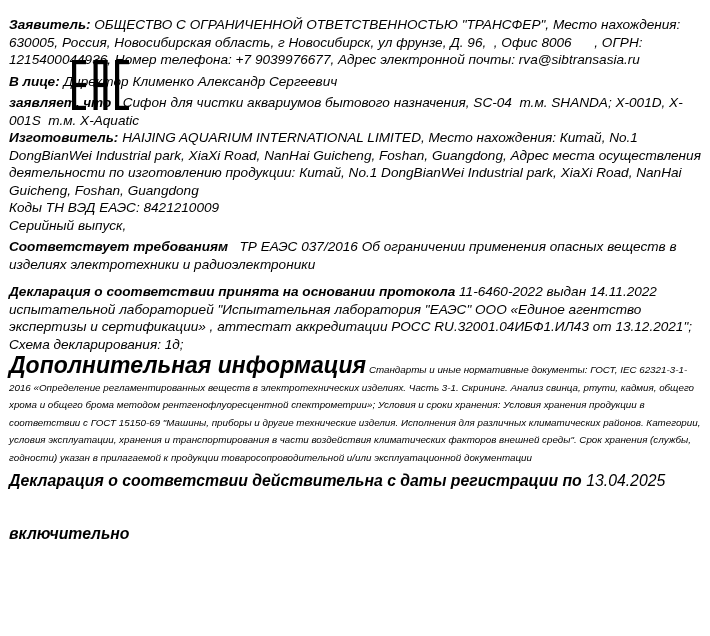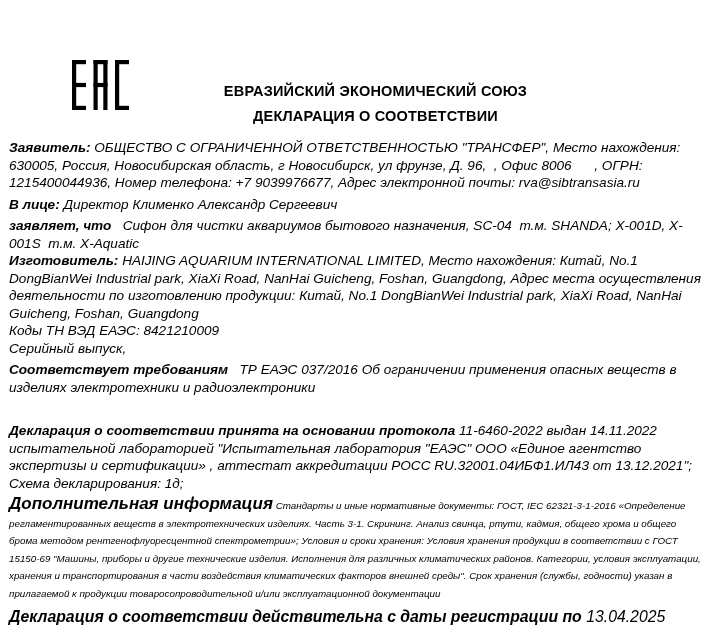--- a/index.html
+++ b/index.html
@@ -34,23 +34,23 @@
   }
   .title2 { margin-top: 11px; }
   .content { margin-top: 16px; font-style: italic; }
   .content p {
     margin: 0 0 4px 0;
     font-size: 13.6px;
     line-height: 17.5px;
     white-space: pre-wrap;
   }
   .content p.tight { margin-bottom: 0; }
-  .content p.gap-before { margin-top: 26px; }
+  .content p.gap-before { margin-top: 10px; }
   .additional { margin-top: 2px; margin-bottom: 5px !important; }
-  .additional .add-label { font-size: 17px; line-height: 16px; text-align: right; }
+  .additional .add-label { font-size: 23px; line-height: 16px; text-align: right; }
   .additional .small-text { font-size: 9.8px; line-height: 13px; }
   .validity {
     margin-top: 5px !important;
     font-size: 15.8px !important;
     line-height: 21px !important;
     font-weight: bold;
   }
   .validity .validity-date { font-weight: normal; }
   .validity .validity-suffix { display: block; margin-top: 32px; }
 </style>
@@ -73,24 +73,20 @@
         <rect x="21.5" y="0" width="14" height="4.2"></rect>
         <rect x="21.5" y="22.9" width="14" height="4.2"></rect>
 
         <rect x="43" y="0" width="4.2" height="50"></rect>
         <rect x="43" y="0" width="14" height="4.2"></rect>
         <rect x="43" y="45.8" width="14" height="4.2"></rect>
       </g>
     </svg>
   </div>
 
-  <div class="header">
-    <div class="title">ЕВРАЗИЙСКИЙ ЭКОНОМИЧЕСКИЙ СОЮЗ</div>
-    <div class="title title2">ДЕКЛАРАЦИЯ О СООТВЕТСТВИИ</div>
-  </div>
 
   <div class="content">
 
     <p><b>Заявитель:</b><span> ОБЩЕСТВО С ОГРАНИЧЕННОЙ ОТВЕТСТВЕННОСТЬЮ "ТРАНСФЕР", Место нахождения: 630005, Россия, Новосибирская область, г Новосибирск, ул фрунзе, Д. 96,  , Офис 8006      , ОГРН: 1215400044936, Номер телефона: +7 9039976677, Адрес электронной почты: rva@sibtransasia.ru</span></p>
 
     <p><b>В лице:</b><span> Директор Клименко Александр Сергеевич</span></p>
 
     <p class="tight"><b>заявляет, что</b><span>   Сифон для чистки аквариумов бытового назначения, SC-04  т.м. SHANDA; X-001D, X-001S  т.м. X-Aquatic</span></p>
 
     <p class="tight"><b>Изготовитель:</b><span> HAIJING AQUARIUM INTERNATIONAL LIMITED, Место нахождения: Китай, No.1 DongBianWei Industrial park, XiaXi Road, NanHai Guicheng, Foshan, Guangdong, Адрес места осуществления деятельности по изготовлению продукции: Китай, No.1 DongBianWei Industrial park, XiaXi Road, NanHai Guicheng, Foshan, Guangdong</span></p>

